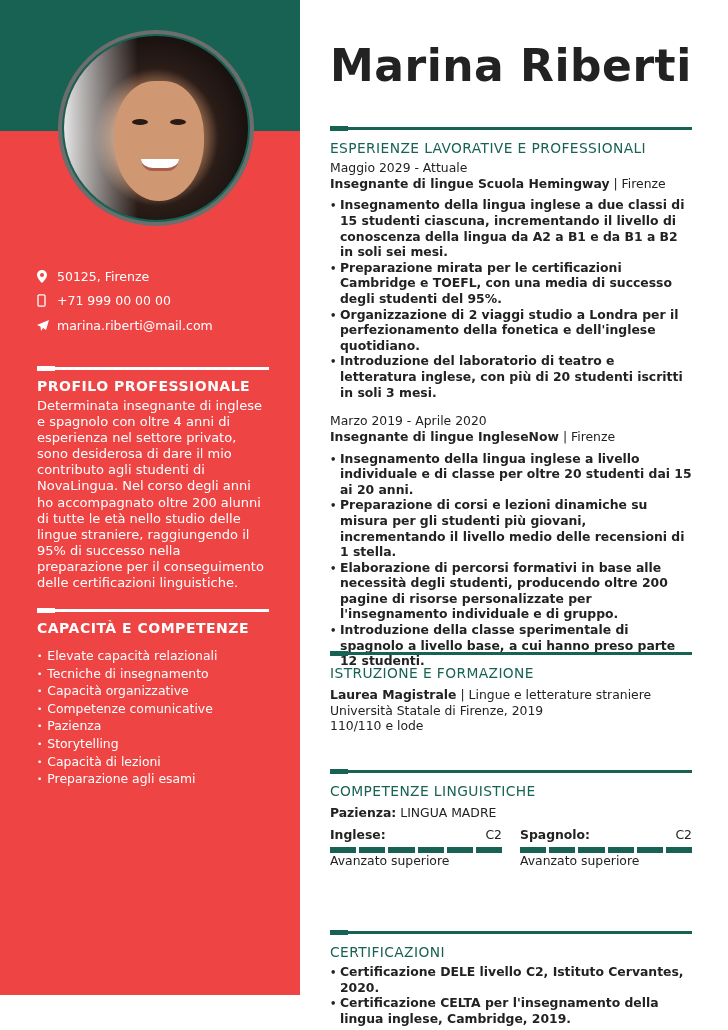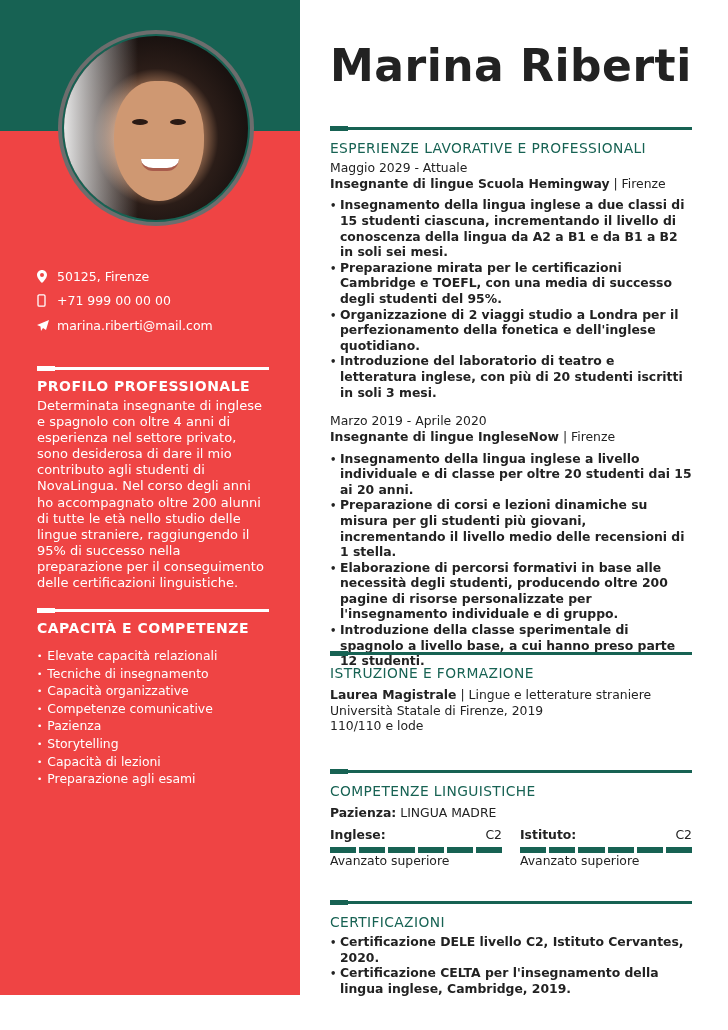--- a/index.html
+++ b/index.html
@@ -159,36 +159,36 @@
           <div class="bar"></div>
           <div class="bar"></div>
           <div class="bar"></div>
           <div class="bar"></div>
           <div class="bar"></div>
         </div>
       <div class="txt">Avanzato superiore</div>
     </div>
     <div class="lang">
       <div class="lang-head">
-          <span class="bold">Istituto:</span>
+          <span class="bold">Spagnolo:</span>
           <span>C2</span>
         </div>
       <div class="bars">
           <div class="bar"></div>
           <div class="bar"></div>
           <div class="bar"></div>
           <div class="bar"></div>
           <div class="bar"></div>
           <div class="bar"></div>
         </div>
       <div class="txt">Avanzato superiore</div>
     </div>
   </div>
 </div>
 
-<div class="sec" style="top:901px">
+<div class="sec" style="top:931px">
   <div class="rule"></div>
   <div class="sec-title">CERTIFICAZIONI</div>
   <ul class="bullets" style="margin-top:4px">
     <li>Certificazione DELE livello C2, Istituto Cervantes, 2020.</li>
     <li>Certificazione CELTA per l'insegnamento della lingua inglese, Cambridge, 2019.</li>
   </ul>
 </div>
 
 </body></html>

